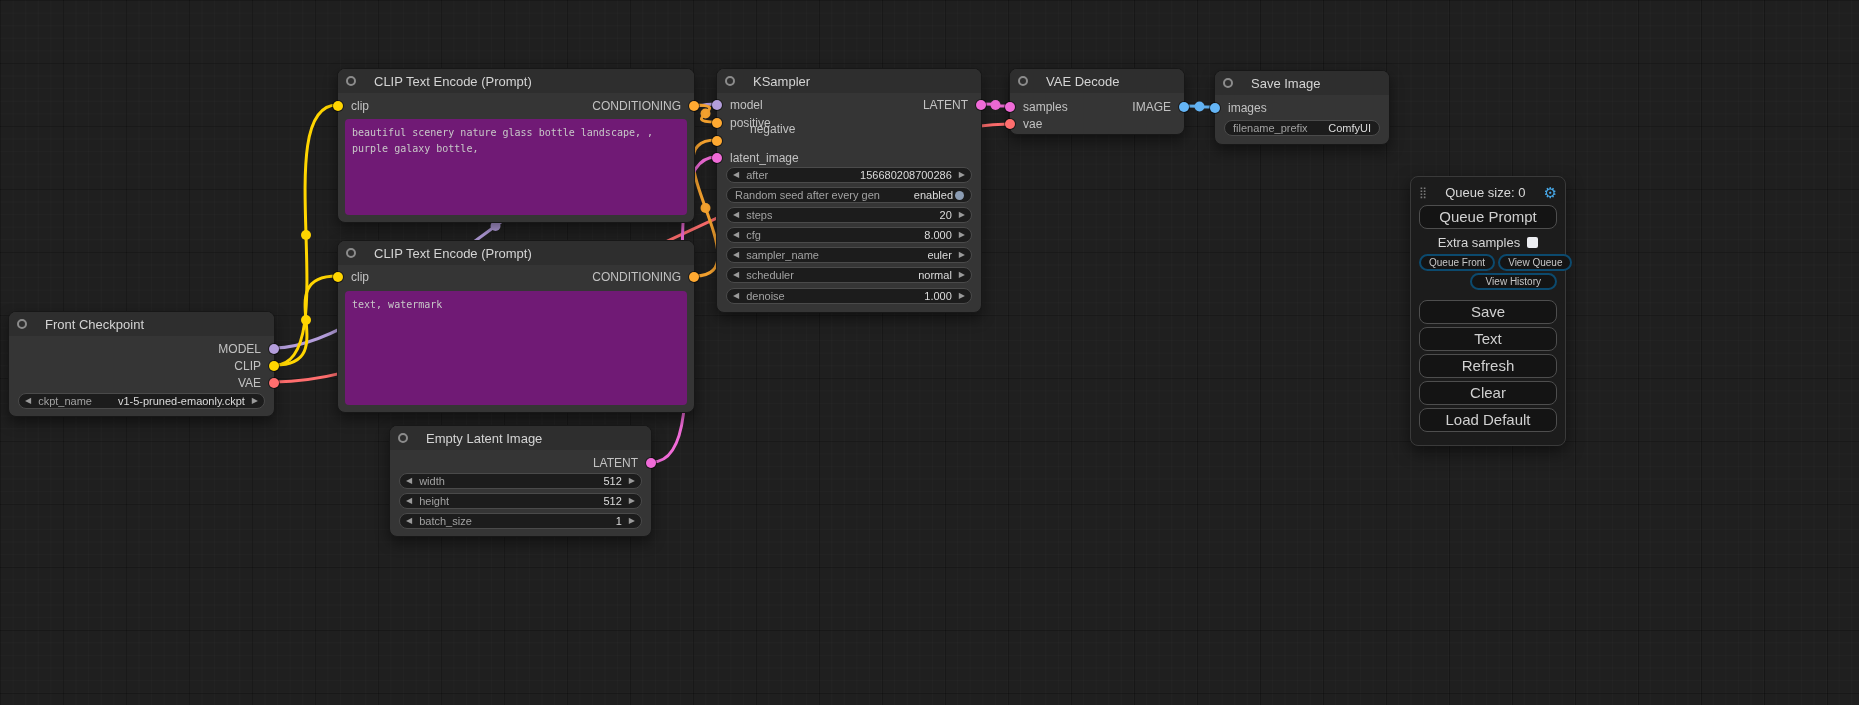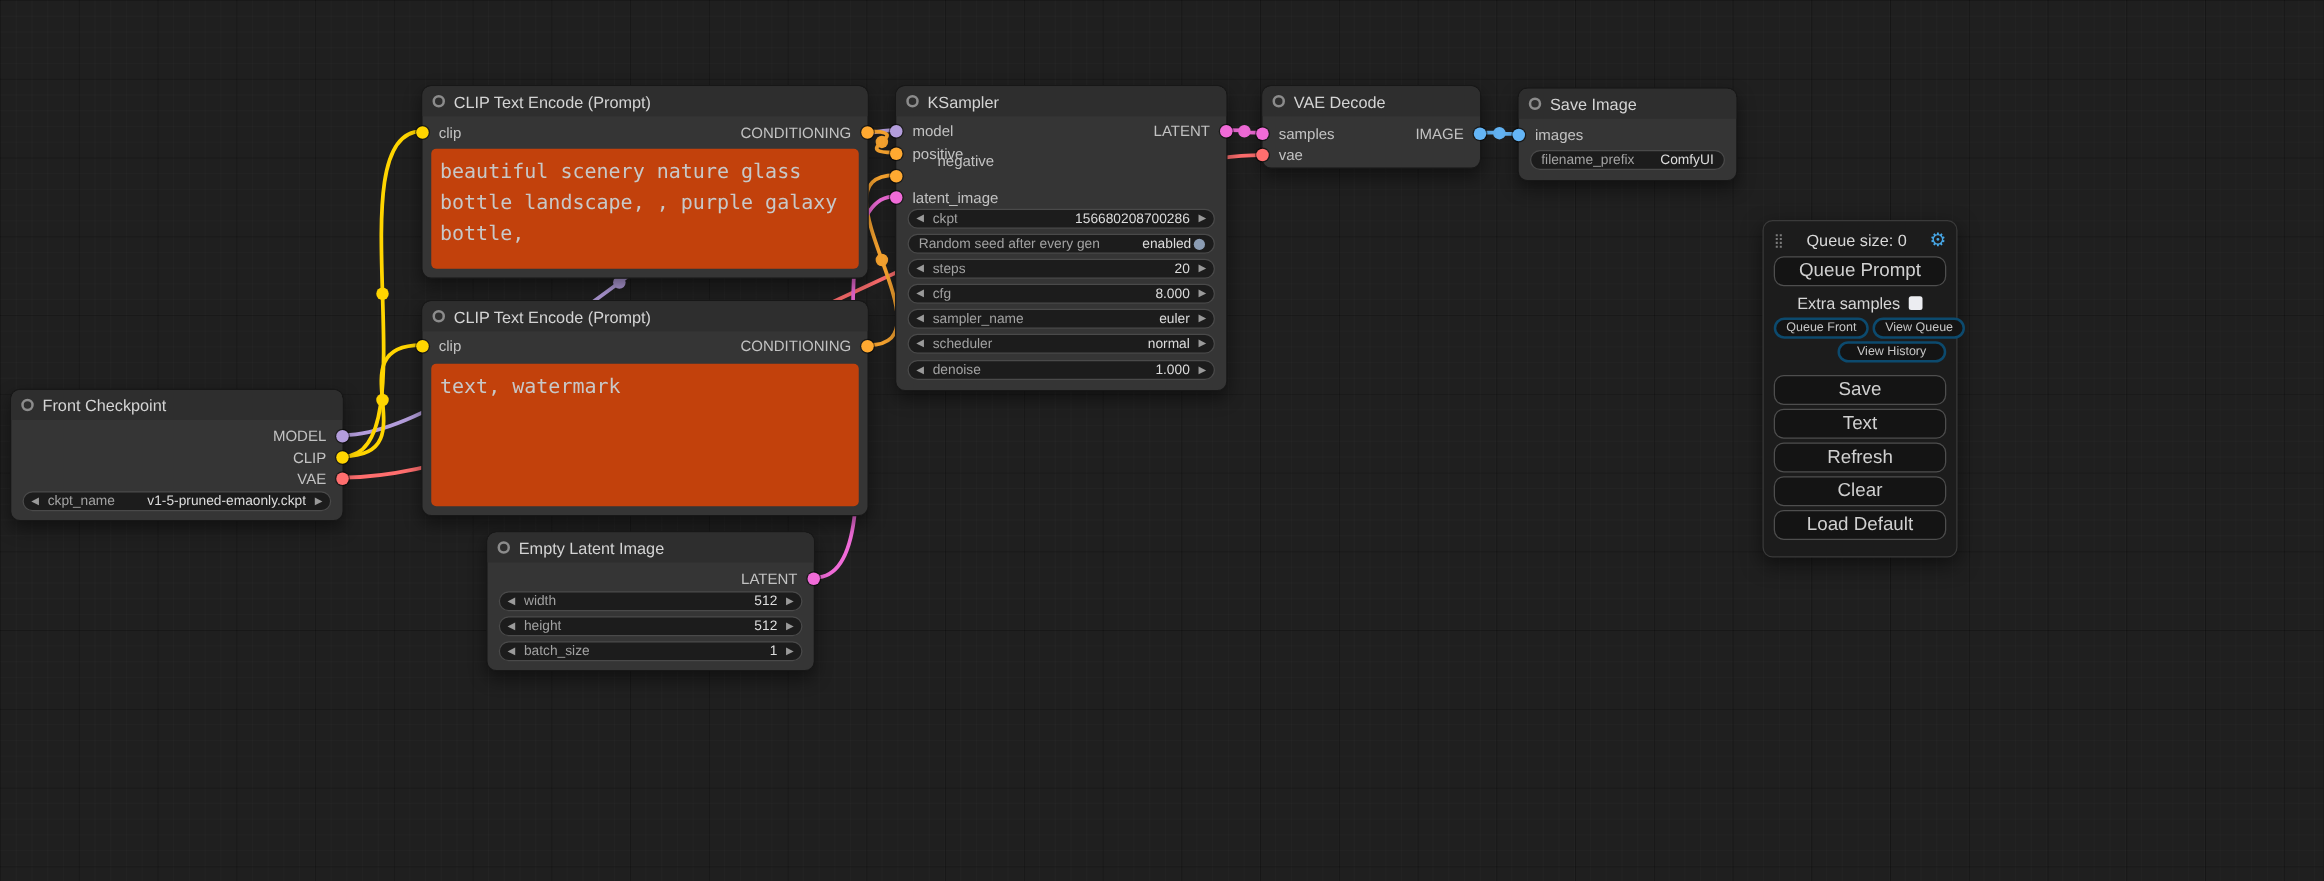--- a/index.html
+++ b/index.html
@@ -15,21 +15,21 @@
     background-size:63px 63px,63px 63px,12.6px 12.6px,12.6px 12.6px;
   }
   .wires{position:absolute;left:0;top:0;z-index:1;}
   .node{
     position:absolute;z-index:2;background:#353535;border:1px solid #171717;
     border-radius:8px;box-sizing:border-box;box-shadow:0 6px 14px rgba(0,0,0,0.45);
     color:#cfcfcf;
   }
   .ntitle{
     height:24px;background:#2e2e2e;border-radius:7px 7px 0 0;
-    display:flex;align-items:center;padding:0 8px;gap:7px;
+    display:flex;align-items:center;padding:0 8px;gap:18px;
   }
   .tdot{width:10px;height:10px;border-radius:50%;border:2px solid #8c8c8c;box-sizing:border-box;background:transparent;flex:0 0 auto;}
   .ttext{font-size:13px;color:#d4d4d4;white-space:nowrap;}
   .slot{position:absolute;font-size:12px;line-height:16px;color:#c2c2c2;white-space:nowrap;}
   .slot.in{left:13px;}
   .slot.out{right:13px;}
   .port{position:absolute;width:10px;height:10px;border-radius:50%;box-shadow:0 0 0 1px rgba(0,0,0,0.5);}
   .pin{left:-5px;}
   .pout{right:-5px;}
   .widget{
@@ -37,23 +37,23 @@
     border:1px solid #4a4a4a;border-radius:9px;display:flex;align-items:center;
     padding:0 6px;box-sizing:border-box;font-size:11px;white-space:nowrap;overflow:hidden;
   }
   .wa{color:#9a9a9a;font-size:8px;line-height:1;flex:0 0 auto;}
   .wl{color:#a2a2a2;margin-left:7px;overflow:hidden;}
   .wv{color:#dcdcdc;margin-left:auto;margin-right:7px;}
   .widget.noarrow .wl{margin-left:2px;}
   .widget.noarrow .wv{margin-right:2px;}
   .toggle-dot{width:9px;height:9px;border-radius:50%;margin-right:1px;flex:0 0 auto;}
   .ptext{
-    position:absolute;left:7px;right:7px;top:50px;bottom:7px;background:#c2410c;
+    position:absolute;left:7px;right:7px;top:50px;bottom:7px;background:#701a75;
     border-radius:4px;padding:6px 7px;box-sizing:border-box;
-    font-family:"DejaVu Sans Mono",monospace;font-size:16px;line-height:1.55;
+    font-family:"DejaVu Sans Mono",monospace;font-size:10px;line-height:1.55;
     color:#c8c8c8;white-space:pre-wrap;word-break:break-word;overflow:hidden;
   }
   
   .menu{
     position:absolute;z-index:3;left:1410px;top:176px;width:156px;
     background:#1c1c1c;border:1px solid #3a3a3a;border-radius:8px;
     padding:6px 8px 10px 8px;box-sizing:border-box;box-shadow:0 6px 16px rgba(0,0,0,0.5);
   }
   .menu-header{display:flex;align-items:center;height:18px;margin-bottom:4px;}
   .drag-handle{color:#7a7a7a;font-size:11px;cursor:move;flex:0 0 auto;}
@@ -186,21 +186,21 @@
     <span class="slot in" style="top:52px;padding-left:20px;">negative</span>
     <span class="slot in" style="top:81px;">latent_image</span>
     <span class="slot out" style="top:28px;">LATENT</span>
     <span class="port pin" style="top: 31px; background: rgb(179, 157, 219);"></span>
     <span class="port pin" style="top: 49px; background: rgb(255, 169, 49);"></span>
     <span class="port pin" style="top: 67px; background: rgb(255, 169, 49);"></span>
     <span class="port pin" style="top: 84px; background: rgb(240, 107, 216);"></span>
     <span class="port pout" style="top: 31px; background: rgb(240, 107, 216);"></span>
     <div class="widget" style="top:98px;">
       <span class="wa">◀</span>
-      <span class="wl">ckpt</span>
+      <span class="wl">after</span>
       <span class="wv">156680208700286</span>
       <span class="wa">▶</span>
     </div>
     <div class="widget noarrow" style="top:118px;">
       <span class="wl">Random seed after every gen</span>
       <span class="wv">enabled</span>
       <span class="toggle-dot" style="background: rgb(139, 156, 179);"></span>
     </div>
     <div class="widget" style="top:138px;">
       <span class="wa">◀</span>

